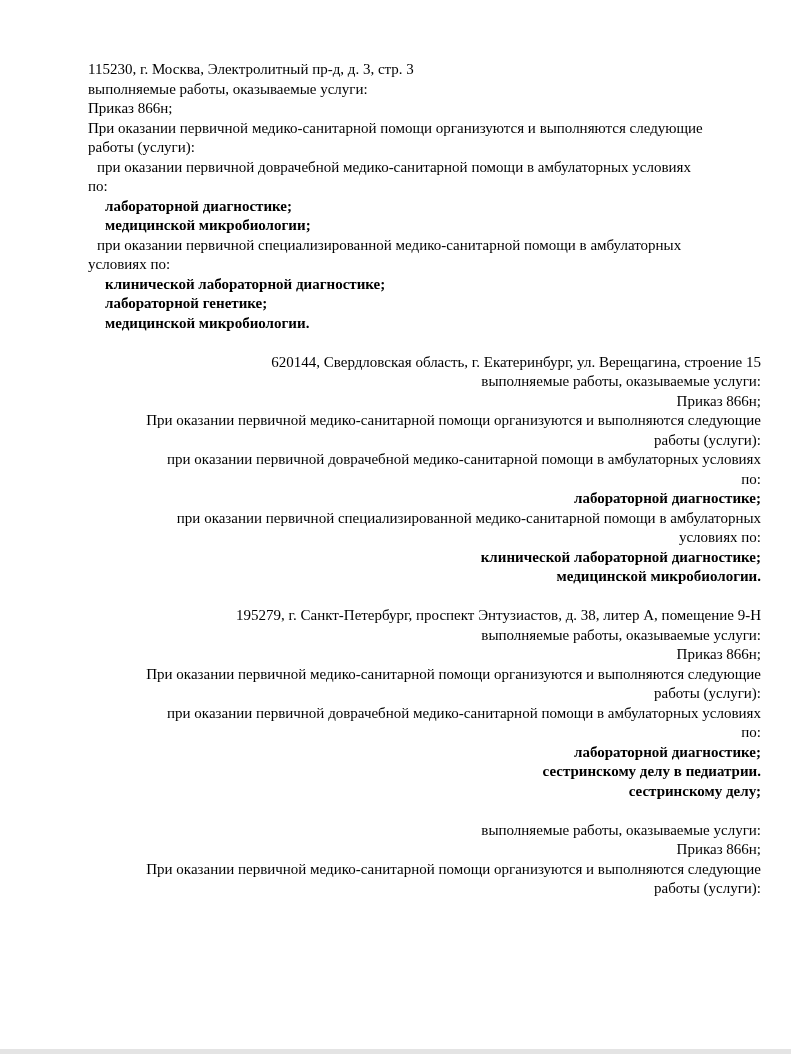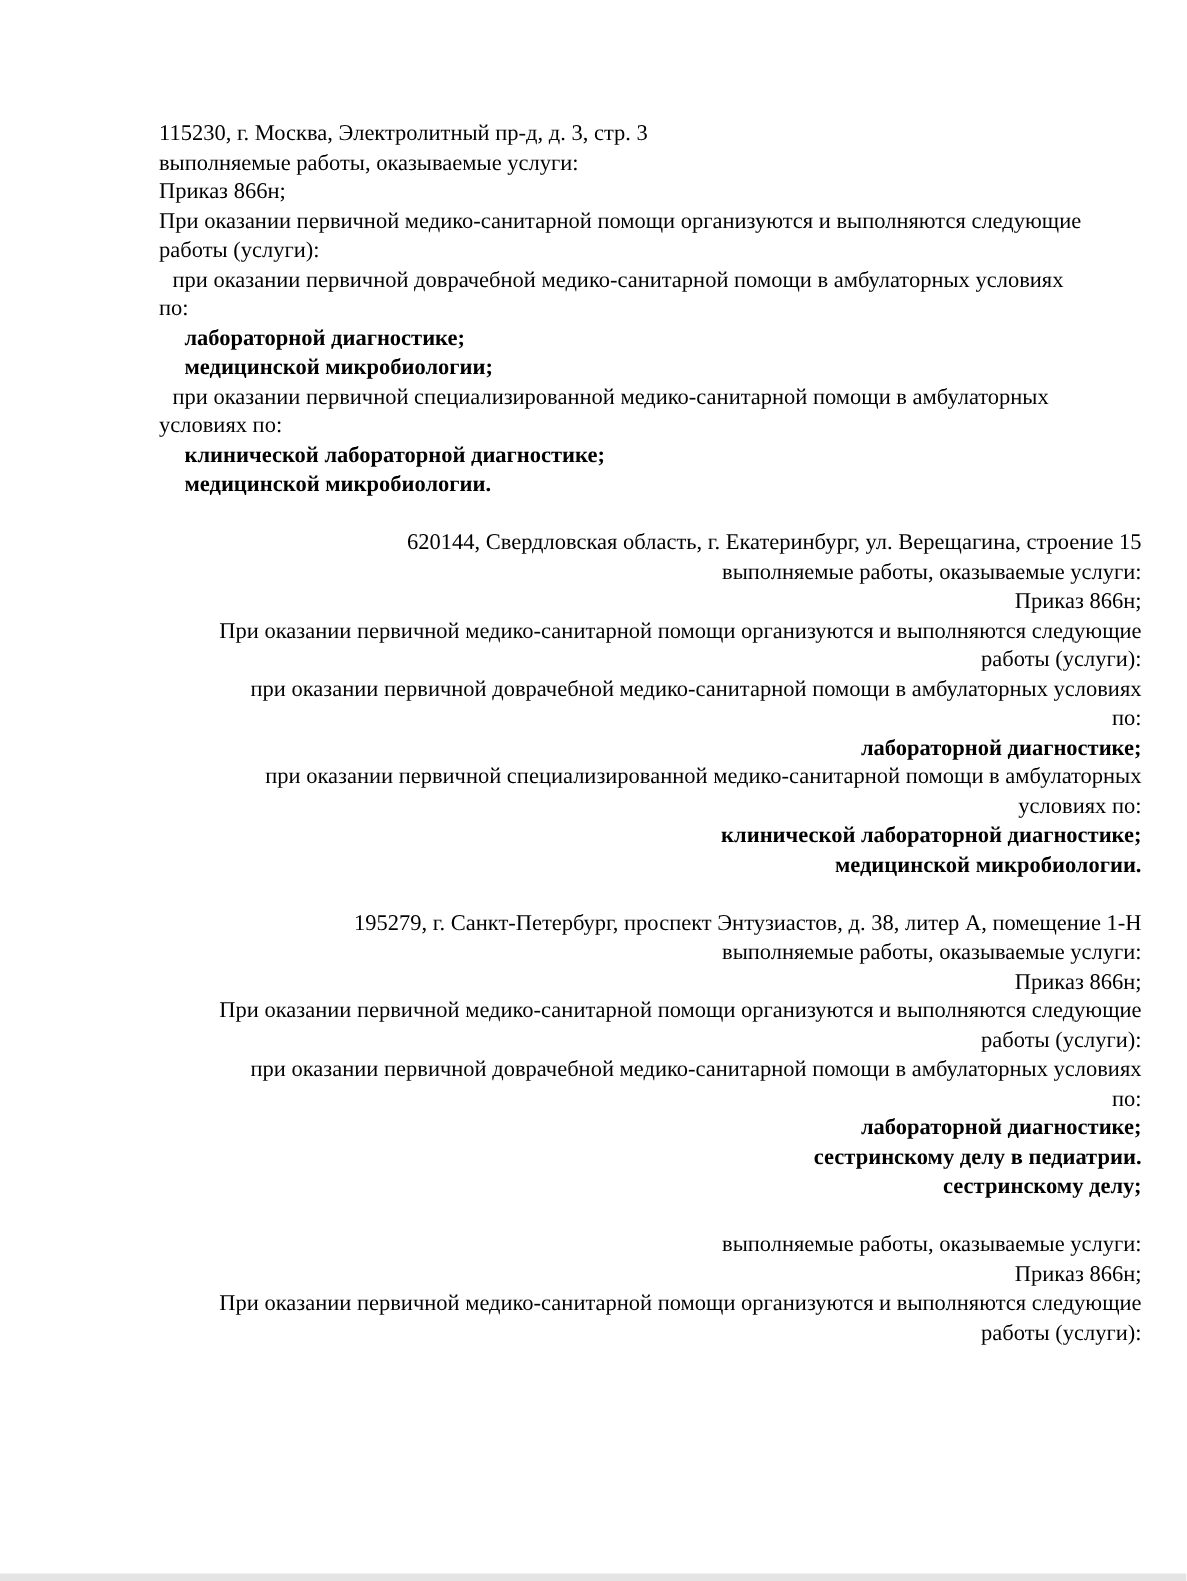--- a/index.html
+++ b/index.html
@@ -12,23 +12,22 @@
     height: 1054px;
     position: relative;
     overflow: hidden;
     font-family: "Liberation Serif", "DejaVu Serif", serif;
     font-size: 15px;
     color: #000000;
   }
   .doc {
     position: absolute;
     top: 60px;
-    left: 106px;
+    left: 88px;
     right: 30px;
-    margin-top: 20px;
   }
   .block {
     margin: 0;
   }
   .block + .block {
     margin-top: 19.5px;
     text-align: right;
   }
   .line {
     line-height: 19.5px;
@@ -56,38 +55,39 @@
       <div class="line i0">Приказ 866н;</div>
       <div class="line i0">При оказании первичной медико-санитарной помощи организуются и выполняются следующие</div>
       <div class="line i0">работы (услуги):</div>
       <div class="line i1">при оказании первичной доврачебной медико-санитарной помощи в амбулаторных условиях</div>
       <div class="line i0">по:</div>
       <div class="line i2">лабораторной диагностике;</div>
       <div class="line i2">медицинской микробиологии;</div>
       <div class="line i1">при оказании первичной специализированной медико-санитарной помощи в амбулаторных</div>
       <div class="line i0">условиях по:</div>
       <div class="line i2">клинической лабораторной диагностике;</div>
+      <div class="line i2">лабораторной генетике;</div>
       <div class="line i2">медицинской микробиологии.</div>
     </div>
     <div class="block">
       <div class="line i0">620144, Свердловская область, г. Екатеринбург, ул. Верещагина, строение 15</div>
       <div class="line i0">выполняемые работы, оказываемые услуги:</div>
       <div class="line i0">Приказ 866н;</div>
       <div class="line i0">При оказании первичной медико-санитарной помощи организуются и выполняются следующие</div>
       <div class="line i0">работы (услуги):</div>
       <div class="line i1">при оказании первичной доврачебной медико-санитарной помощи в амбулаторных условиях</div>
       <div class="line i0">по:</div>
       <div class="line i2">лабораторной диагностике;</div>
       <div class="line i1">при оказании первичной специализированной медико-санитарной помощи в амбулаторных</div>
       <div class="line i0">условиях по:</div>
       <div class="line i2">клинической лабораторной диагностике;</div>
       <div class="line i2">медицинской микробиологии.</div>
     </div>
     <div class="block">
-      <div class="line i0">195279, г. Санкт-Петербург, проспект Энтузиастов, д. 38, литер А, помещение 1-Н</div>
+      <div class="line i0">195279, г. Санкт-Петербург, проспект Энтузиастов, д. 38, литер А, помещение 9-Н</div>
       <div class="line i0">выполняемые работы, оказываемые услуги:</div>
       <div class="line i0">Приказ 866н;</div>
       <div class="line i0">При оказании первичной медико-санитарной помощи организуются и выполняются следующие</div>
       <div class="line i0">работы (услуги):</div>
       <div class="line i1">при оказании первичной доврачебной медико-санитарной помощи в амбулаторных условиях</div>
       <div class="line i0">по:</div>
       <div class="line i2">лабораторной диагностике;</div>
       <div class="line i2">сестринскому делу в педиатрии.</div>
       <div class="line i2">сестринскому делу;</div>
     </div>

